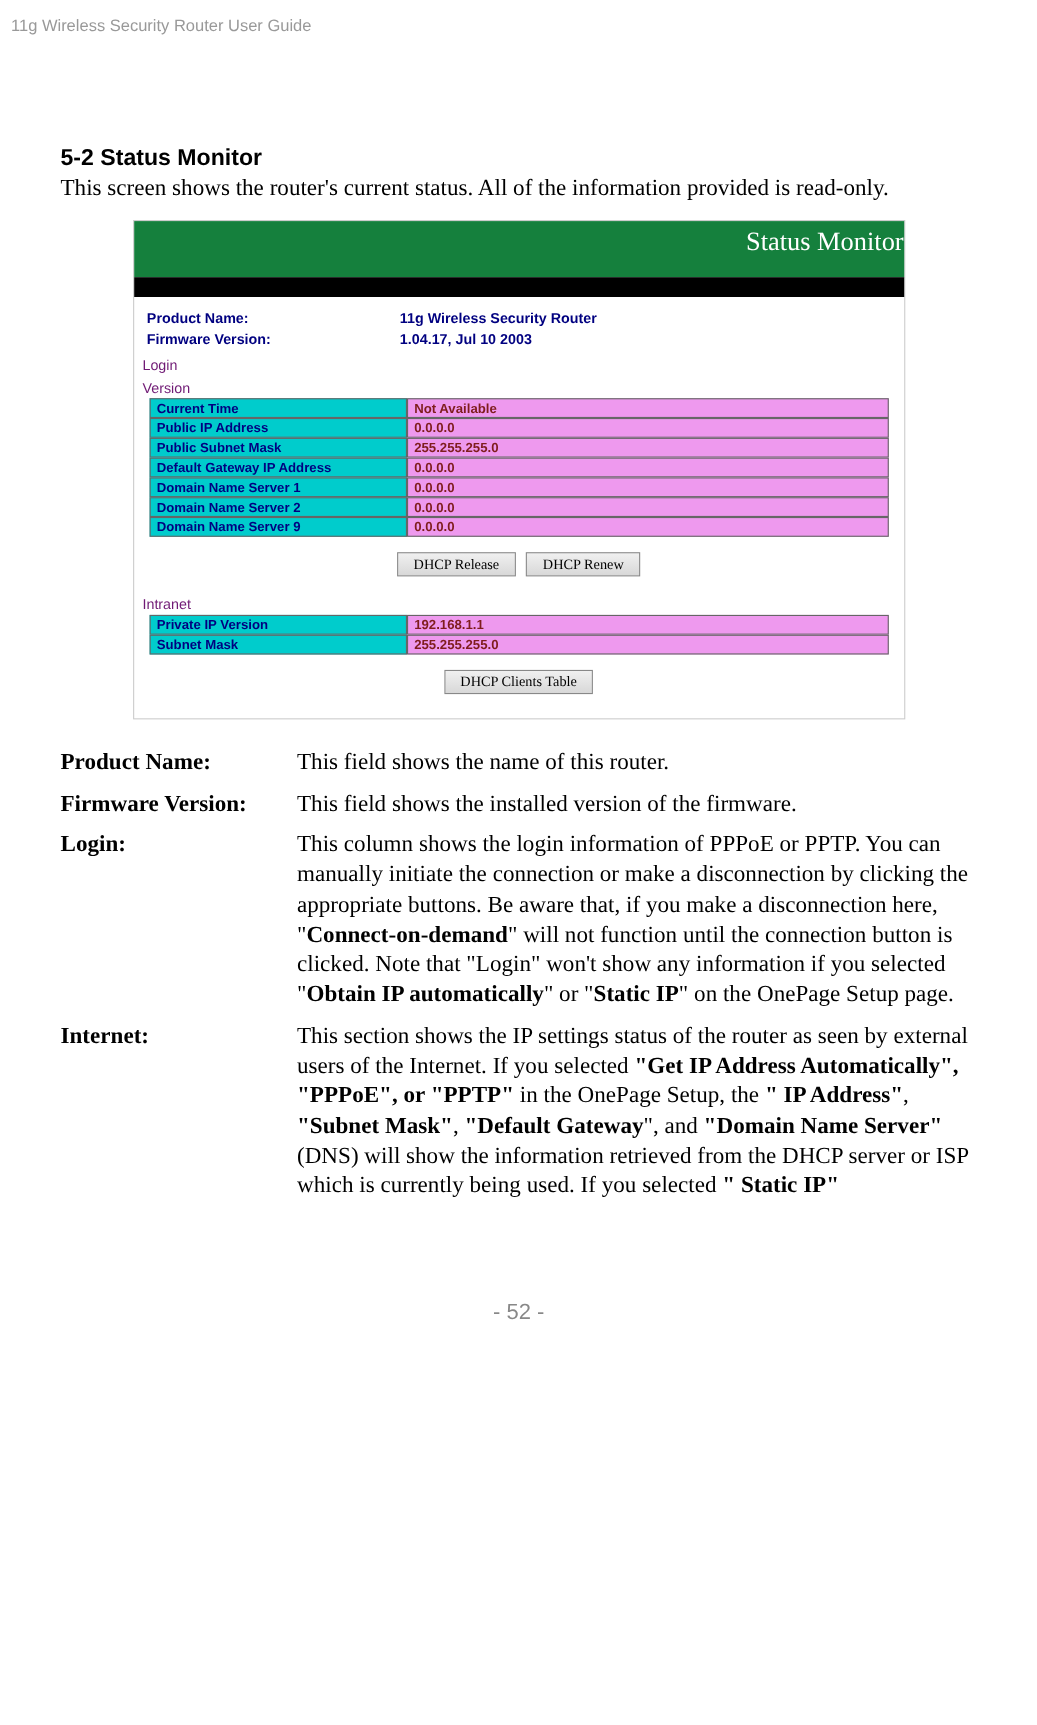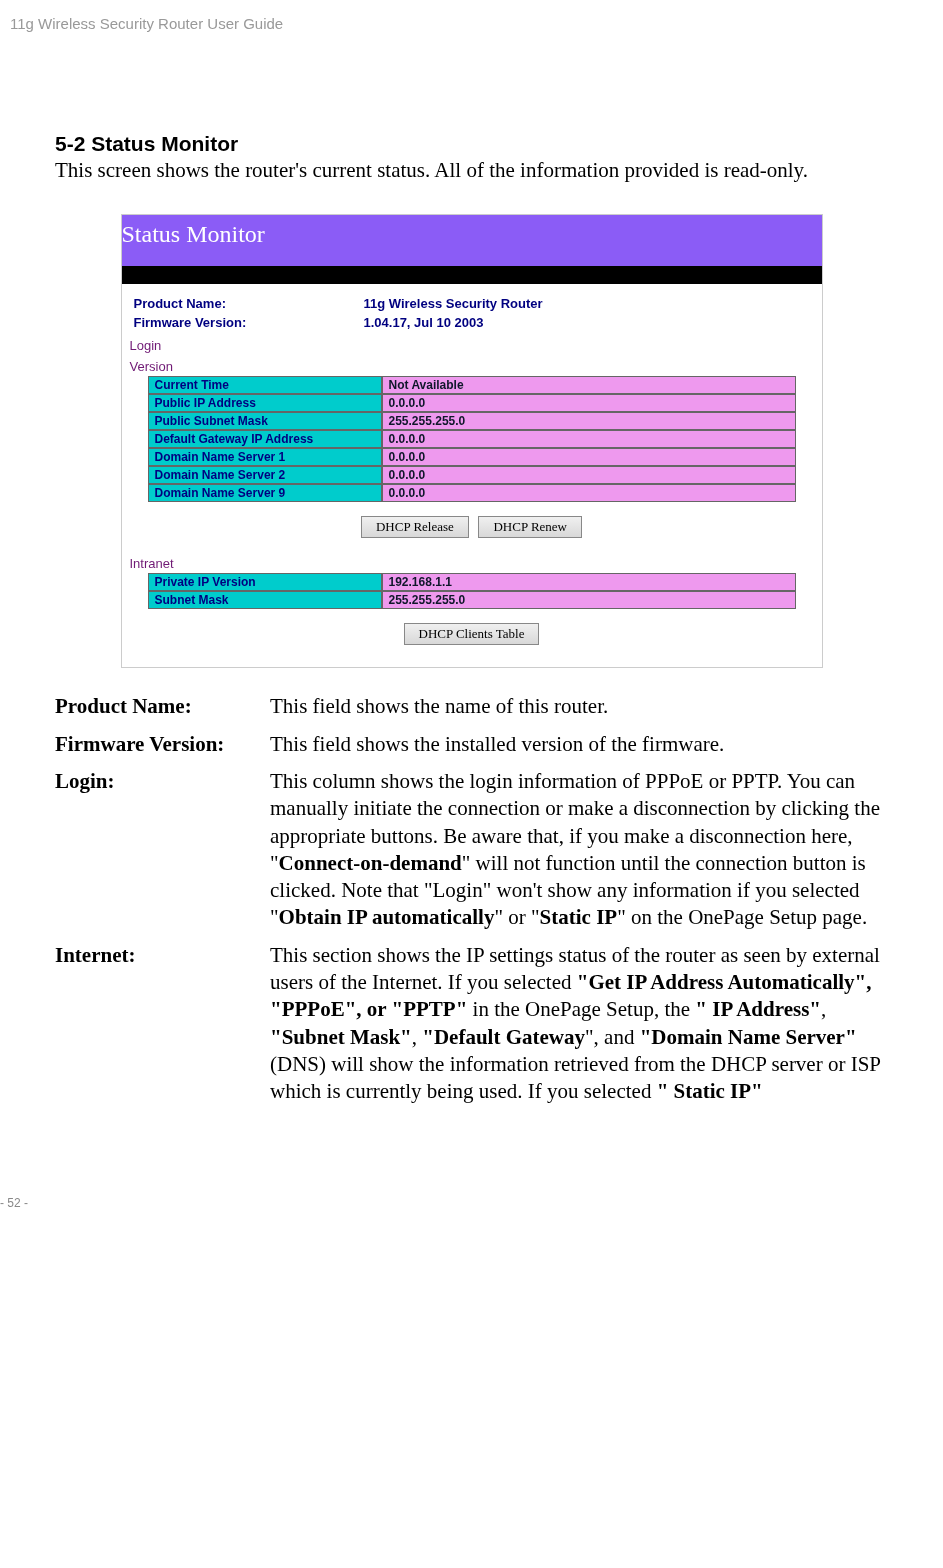--- a/index.html
+++ b/index.html
@@ -20,40 +20,40 @@
     padding: 100px 55px 0 55px;
   }
   .section-title {
     font-family: Arial, Helvetica, sans-serif;
     font-weight: bold;
     font-size: 21px;
   }
   .intro {
     font-size: 21px;
     line-height: 1.35;
-    margin-bottom: 30px;
+    margin-bottom: 16px;
     font-family: Liberation Serif, serif;
   }
   .screenshot-wrap {
     text-align: center;
     margin-bottom: 25px;
   }
   .screenshot {
     display: inline-block;
     width: 700px;
     text-align: left;
     background: #ffffff;
     border: 1px solid #ccc;
   }
   .sm-titlebar {
-    background: #8b5cf6;
+    background: #15803d;
     color: #ffffff;
     font-family: "Times New Roman", serif;
     font-size: 24px;
-    text-align: left;
+    text-align: right;
     padding: 6px 0 18px 0;
   }
   .sm-body {
     font-family: Verdana, Arial, sans-serif;
     font-size: 13px;
     padding: 0 0 10px 0;
   }
   .dark-spacer {
     background:#000;
     height:18px;
@@ -75,38 +75,38 @@
     color: #701a75;
     font-weight: normal;
     padding: 6px 8px 0 8px;
   }
   .sm-login-val {
     padding: 2px 8px 8px 50px;
     font-weight: bold;
     color: #000;
   }
   .tbl {
-    margin: 2px 26px;
+    margin: 2px 14px;
   }
   .tbl-row {
     display:flex;
   }
   .tbl-lab {
     width: 220px;
     background: #00cccc;
     color: #000080;
     font-weight: bold;
     padding: 1px 6px;
     border: 1px solid #666;
     font-size:12px;
   }
   .tbl-val {
     flex:1;
     background: #ee99ee;
-    color: #0f172a;
+    color: #7f1d1d;
     font-weight: bold;
     padding: 1px 6px;
     border: 1px solid #666;
     font-size:12px;
   }
   .btn-row {
     text-align:center;
     padding: 12px 0;
   }
   .fake-btn {
@@ -129,24 +129,24 @@
   }
   .desc-term {
     width: 215px;
     font-weight: bold;
     flex-shrink:0;
   }
   .desc-def {
     flex:1;
   }
   .page-footer {
-    text-align:left;
+    text-align:center;
     color:#888888;
     font-family: Arial, sans-serif;
-    font-size: 12px;
+    font-size: 20px;
     padding: 80px 0 20px 0;
   }
 </style>
 </head>
 <body>
 
 <div class="page-header">11g Wireless Security Router User Guide</div>
 
 <div class="content">
 

